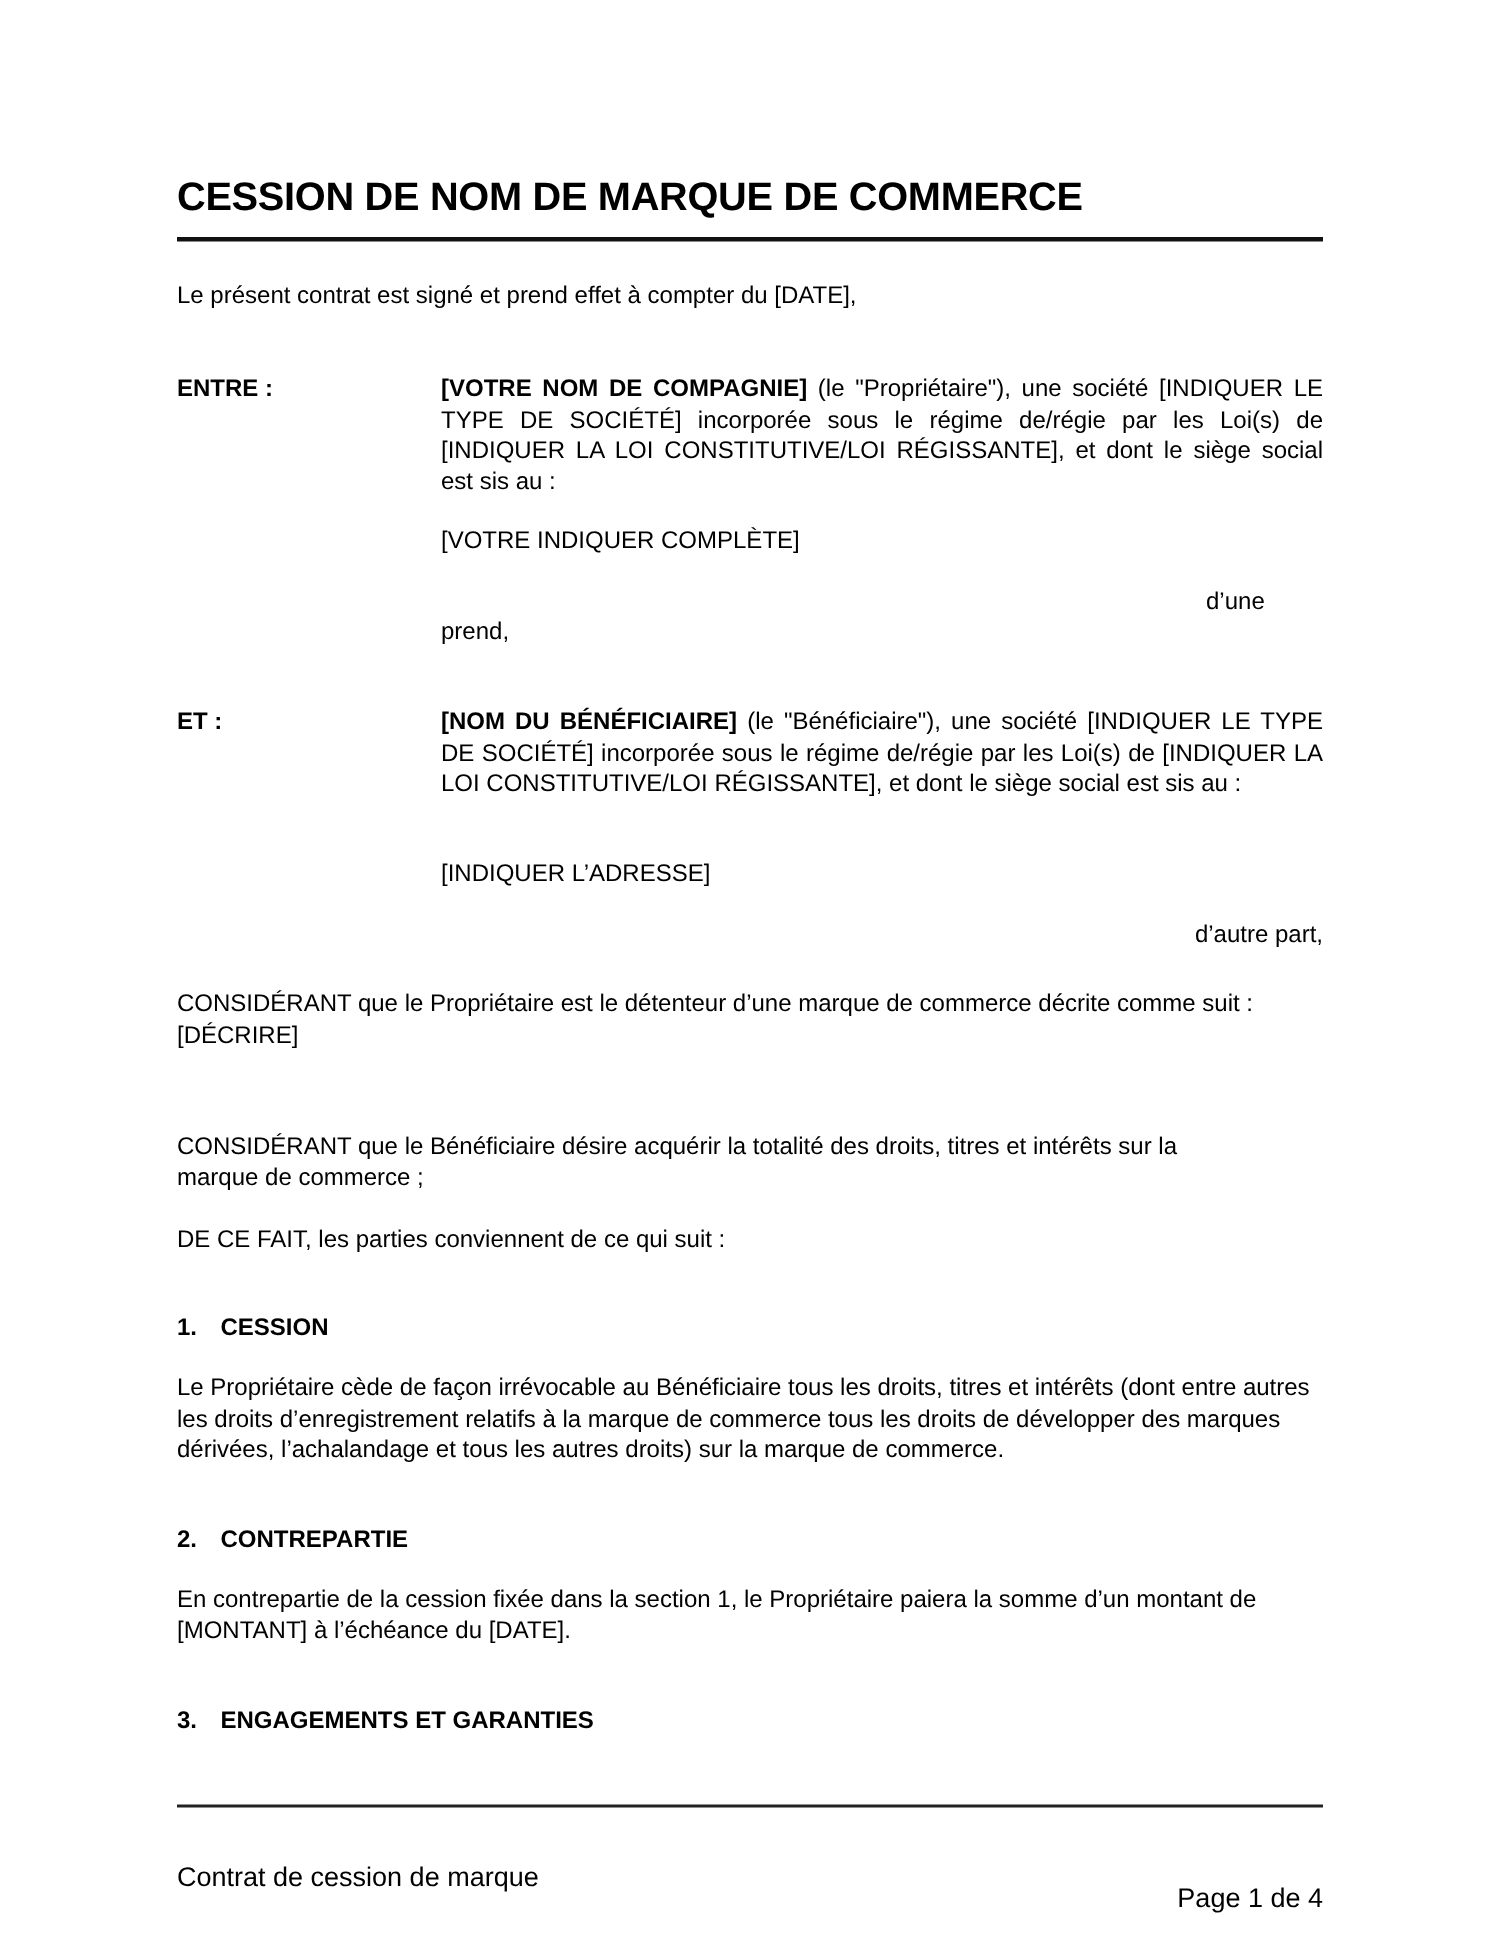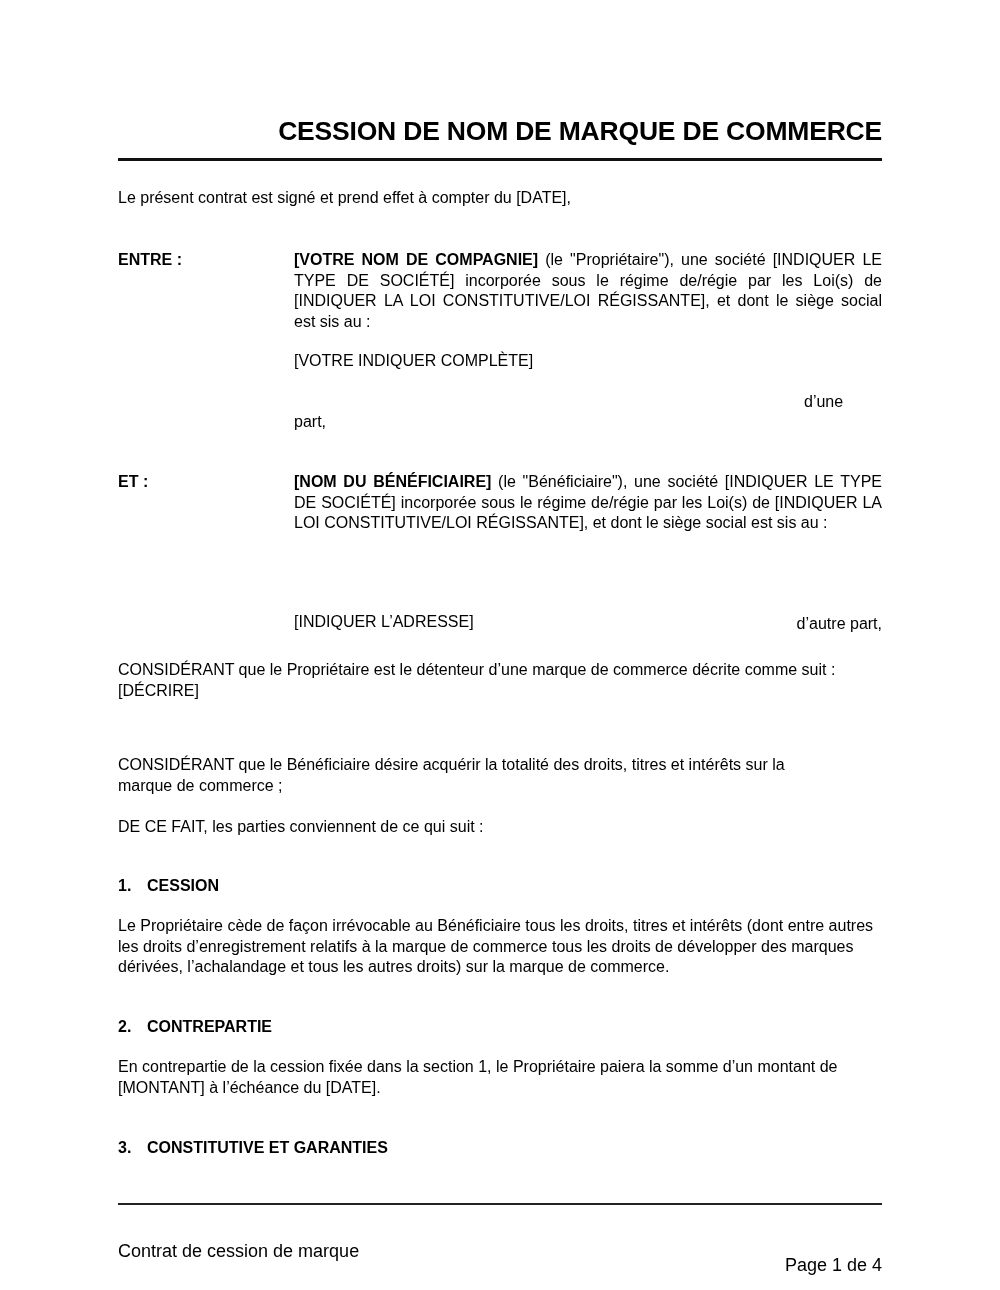--- a/index.html
+++ b/index.html
@@ -2,21 +2,21 @@
 <html><head>
   <meta charset="utf-8">
   <style>
     html, body { margin: 0; padding: 0; background: #ffffff; }
     body {
       width: 1000px; height: 1290px; position: relative; overflow: hidden;
       font-family: "Liberation Sans", sans-serif; color: #000; font-size: 16px;
     }
     .abs { position: absolute; }
     .title {
-      left: 118px; width: 764px; top: 114px; text-align: right;
+      left: 118px; width: 764px; top: 114px; text-align: left;
       font-weight: bold; font-size: 26.5px; letter-spacing: -0.2px; line-height: 34px;
     }
     .title-rule { left: 118px; width: 764px; top: 158px; height: 3px; background: #111; }
     .p { font-size: 16px; line-height: 20.5px; }
     .left-col { left: 118px; }
     .party-label { left: 118px; font-weight: bold; font-size: 16px; line-height: 20.5px; }
     .party-body { left: 294px; width: 588px; text-align: justify; font-size: 16px; line-height: 20.5px; }
     .party-body b { font-weight: bold; }
     .right { text-align: right; }
     .heading { left: 118px; font-weight: bold; font-size: 16px; line-height: 20.5px; }
@@ -31,34 +31,34 @@
 
 <div class="abs title">CESSION DE NOM DE MARQUE DE COMMERCE</div>
 <div class="abs title-rule"></div>
 
 <div class="abs p left-col" style="top:188px;">Le présent contrat est signé et prend effet à compter du [DATE],</div>
 
 <div class="abs party-label" style="top:250px;">ENTRE :</div>
 <div class="abs party-body" style="top:250px;"><b>[VOTRE NOM DE COMPAGNIE]</b><span> (le "Propriétaire"), une société [INDIQUER LE TYPE DE SOCIÉTÉ] incorporée sous le régime de/régie par les Loi(s) de [INDIQUER LA LOI CONSTITUTIVE/LOI RÉGISSANTE], et dont le siège social est sis au :</span></div>
 <div class="abs p" style="left:294px; top:351px;">[VOTRE INDIQUER COMPLÈTE]</div>
 <div class="abs p" style="left:804px; top:392px;">d’une</div>
-<div class="abs p" style="left:294px; top:412px;">part,</div>
+<div class="abs p" style="left:294px; top:412px;">prend,</div>
 
 <div class="abs party-label" style="top:472px;">ET :</div>
 <div class="abs party-body" style="top:472px;"><b>[NOM DU BÉNÉFICIAIRE]</b><span> (le "Bénéficiaire"), une société [INDIQUER LE TYPE DE SOCIÉTÉ] incorporée sous le régime de/régie par les Loi(s) de [INDIQUER LA LOI CONSTITUTIVE/LOI RÉGISSANTE], et dont le siège social est sis au :</span></div>
-<div class="abs p" style="left:294px; top:573px;margin-top:39px;">[INDIQUER L’ADRESSE]</div>
+<div class="abs p" style="left:294px; top:573px;">[INDIQUER L’ADRESSE]</div>
 <div class="abs p right" style="right:118px; top:614px;">d’autre part,</div>
 
 <div class="abs body-text" style="top:660px;">CONSIDÉRANT que le Propriétaire est le détenteur d’une marque de commerce décrite comme suit : [DÉCRIRE]</div>
 <div class="abs body-text" style="top:755px; width:720px;">CONSIDÉRANT que le Bénéficiaire désire acquérir la totalité des droits, titres et intérêts sur la marque de commerce ;</div>
 <div class="abs body-text" style="top:817px;">DE CE FAIT, les parties conviennent de ce qui suit :</div>
 
 <div class="abs heading" style="top:876px;"><span class="num">1.</span><span>CESSION</span></div>
 <div class="abs body-text" style="top:916px; width:768px;">Le Propriétaire cède de façon irrévocable au Bénéficiaire tous les droits, titres et intérêts (dont entre autres les droits d’enregistrement relatifs à la marque de commerce tous les droits de développer des marques dérivées, l’achalandage et tous les autres droits) sur la marque de commerce.</div>
 
 <div class="abs heading" style="top:1017px;"><span class="num">2.</span><span>CONTREPARTIE</span></div>
 <div class="abs body-text" style="top:1057px;">En contrepartie de la cession fixée dans la section 1, le Propriétaire paiera la somme d’un montant de [MONTANT] à l’échéance du [DATE].</div>
 
-<div class="abs heading" style="top:1138px;"><span class="num">3.</span><span>CONSTITUTIVE ET GARANTIES</span></div>
+<div class="abs heading" style="top:1138px;"><span class="num">3.</span><span>ENGAGEMENTS ET GARANTIES</span></div>
 
 <div class="abs footer-rule"></div>
 <div class="abs footer-left">Contrat de cession de marque</div>
 <div class="abs footer-right">Page 1 de 4</div>
 
 </body></html>

